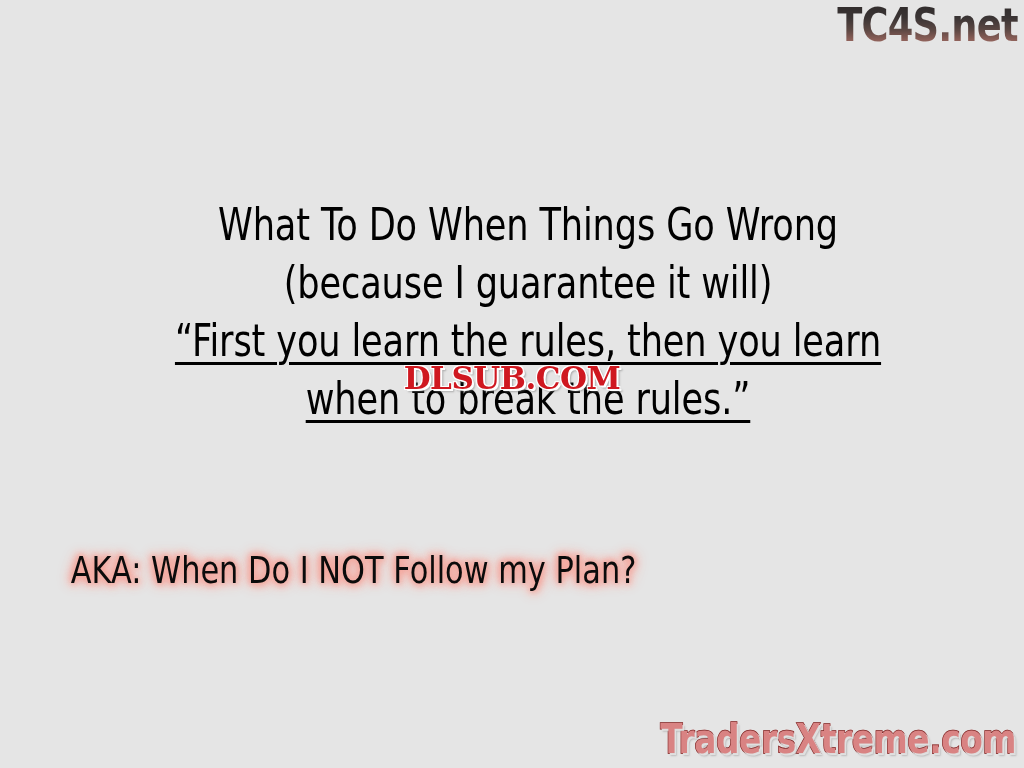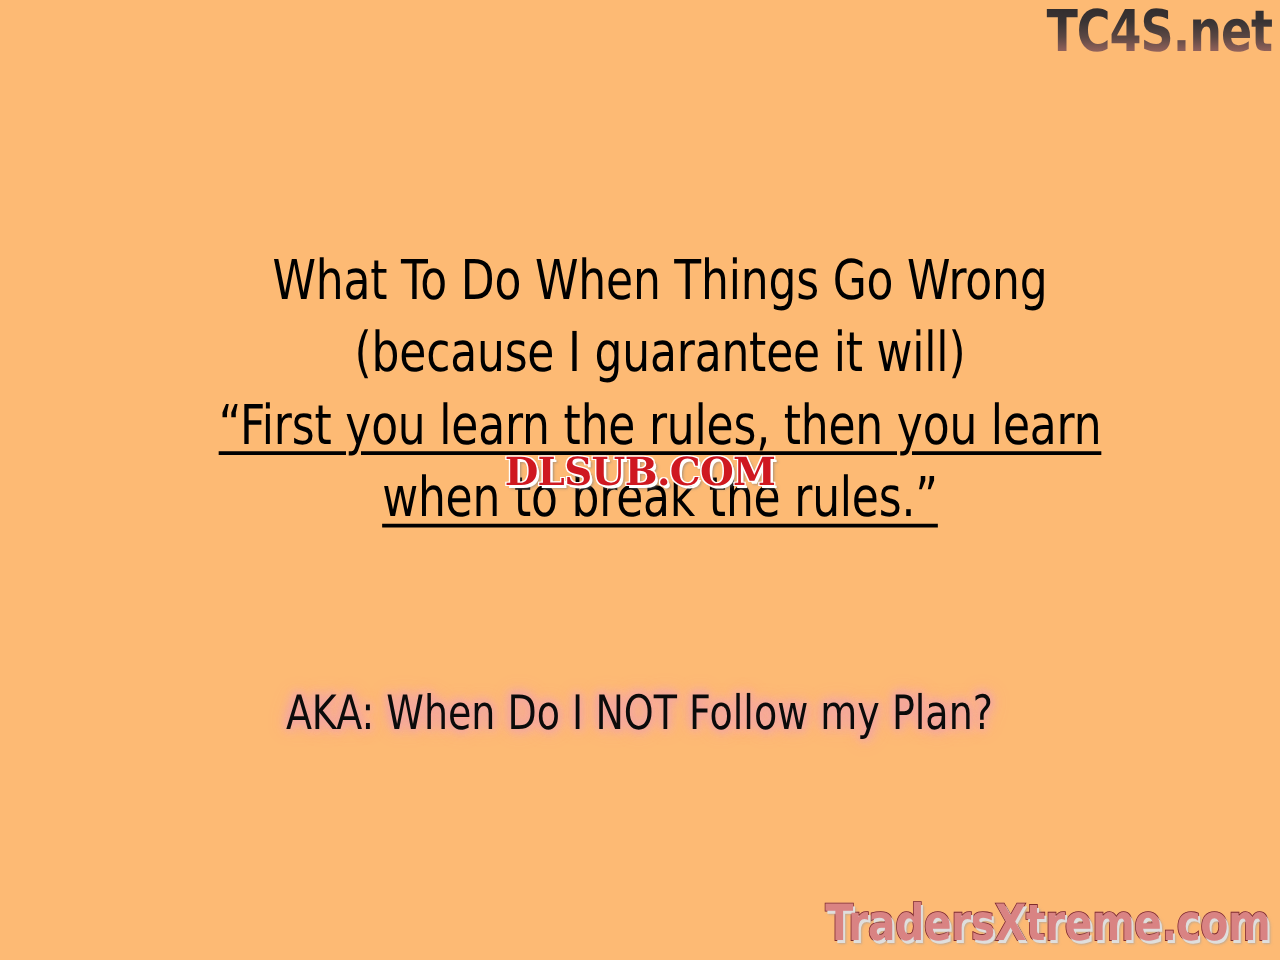--- a/index.html
+++ b/index.html
@@ -9,21 +9,21 @@
     background: #ffffff;
   }
   body {
     font-family: "Liberation Sans", sans-serif;
   }
 
   #slide {
     position: relative;
     width: 1024px;
     height: 768px;
-    background: #fdba74;
+    background: #e5e5e5;
     overflow: hidden;
   }
 
   
   #brand-top {
     position: absolute;
     top: 2px;
     right: 6px;
     font-family: "DejaVu Sans", sans-serif;
     font-weight: 700;
@@ -95,21 +95,21 @@
        2px  2px 0 #ffffff,
        3px  3px 2px rgba(120,120,120,0.55);
   }
 
   
   #aka-line {
     position: absolute;
     left: 0;
     right: 0;
     top: 546px;
-    text-align: center;
+    text-align: left;
     font-family: "DejaVu Sans", sans-serif;
     font-size: 38px;
     line-height: 48px;
     font-weight: 400;
     color: #0b0b0b;
     white-space: nowrap;
     text-decoration: underline;
   }
   #aka-line span.glowtext {
     display: inline-block;

